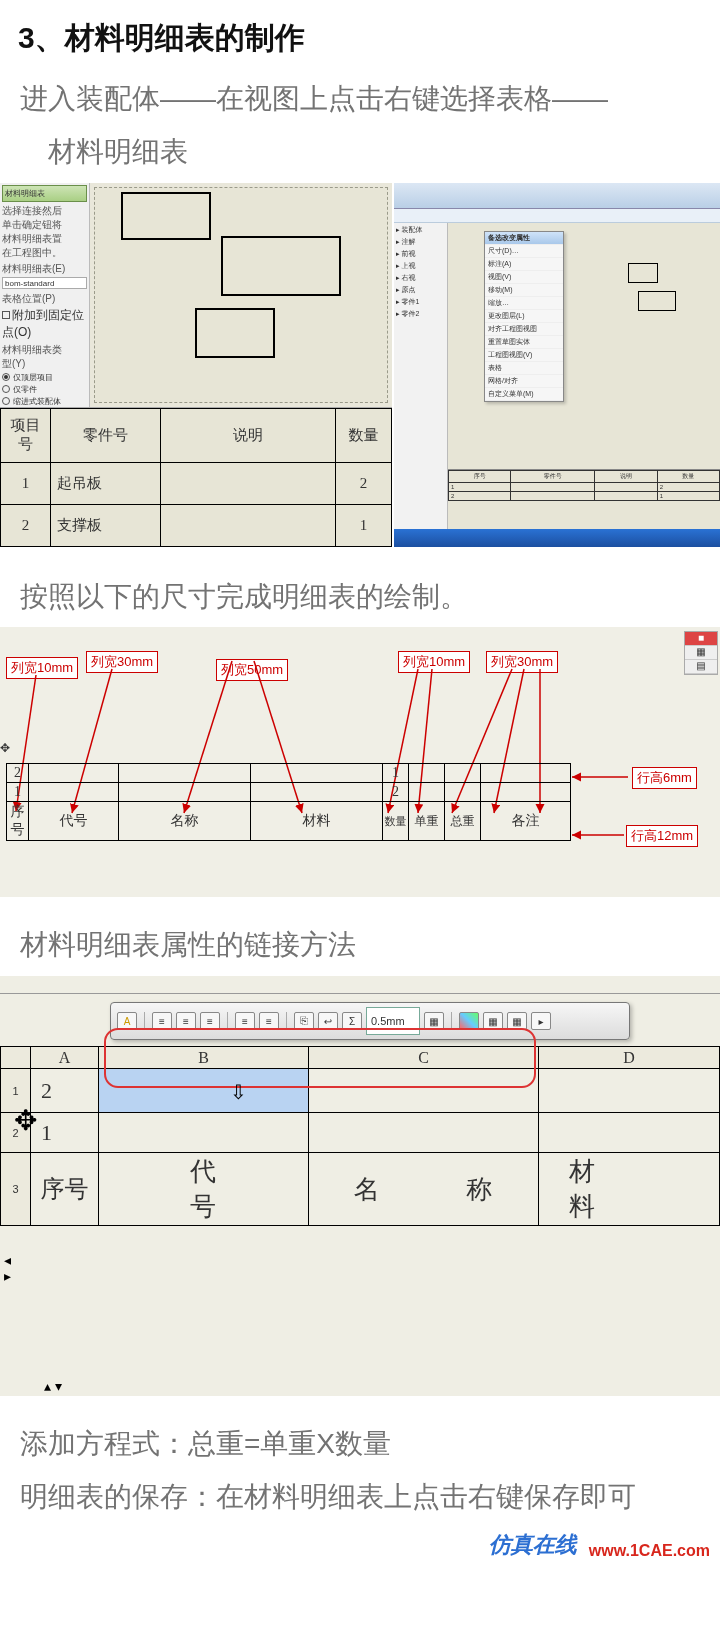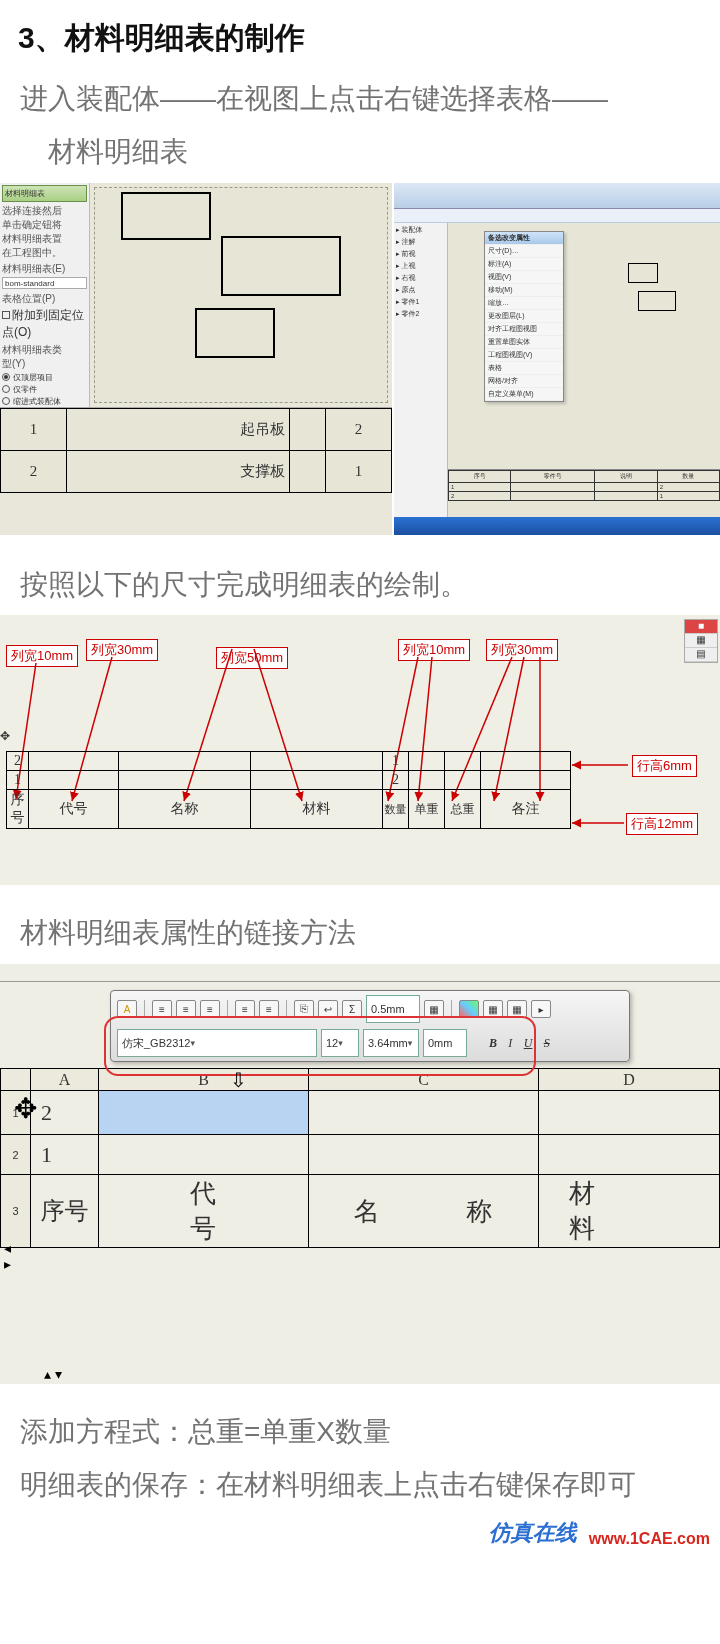--- a/index.html
+++ b/index.html
@@ -98,21 +98,21 @@
     background: #e7e5d6;
   }
   .bom th, .bom td {
     border: 1px solid #000;
     padding: 6px 4px;
     text-align: center;
     font-weight: normal;
   }
   .bom th { height: 54px; }
   .bom td { height: 42px; }
-  .bom .ln { text-align: right; padding-left: 6px; font-family:"KaiTi","SimSun",serif; }
+  .bom .ln { text-align: left; padding-left: 6px; font-family:"KaiTi","SimSun",serif; }
 
   
   .f1r-top {
     height: 26px;
     background: linear-gradient(#dce7f4,#b9cfe6);
     border-bottom: 1px solid #88a;
     font-size: 8px;
     padding: 2px 4px;
     color: #234;
   }
@@ -317,20 +317,26 @@
         <div class="sb-chk"><span class="box"></span><span>显示3所有配件</span></div>
       </div>
       <div class="canvas">
         <div class="rect" style="left:26px;top:4px;width:90px;height:48px"></div>
         <div class="rect" style="left:126px;top:48px;width:120px;height:60px"></div>
         <div class="rect" style="left:100px;top:120px;width:80px;height:50px"></div>
       </div>
     </div>
     <table class="bom">
       <tbody>
+          <tr>
+        <th style="width:50px">项目号</th>
+        <th style="width:110px">零件号</th>
+        <th>说明</th>
+        <th style="width:56px">数量</th>
+      </tr>
       <tr>
         <td>1</td>
         <td class="ln">起吊板</td>
         <td></td>
         <td>2</td>
       </tr>
       <tr>
         <td>2</td>
         <td class="ln">支撑板</td>
         <td></td>
@@ -498,31 +504,20 @@
       <div class="ico">↩</div>
       <div class="ico">Σ</div>
       <div class="inputish" style="width:54px">0.5mm</div>
       <div class="ico">▦</div>
       <div class="sepv"></div>
       <div class="ico" style="background:linear-gradient(45deg,#f66,#6cf,#6f6)">&nbsp;</div>
       <div class="ico">▦</div>
       <div class="ico">▦</div>
       <div class="ico">▸</div>
     </div>
-    <div class="f3-row2">
-      <div class="inputish fontbox dd">仿宋_GB2312</div>
-      <div class="inputish numbox1 dd">12</div>
-      <div class="inputish numbox2 dd">3.64mm</div>
-      <div class="inputish numbox3">0mm</div>
-      <div style="width:14px"></div>
-      <span class="biu" style="font-weight:bold">B</span>&nbsp;
-      <span class="biu">I</span>&nbsp;
-      <span class="biu" style="text-decoration:underline">U</span>&nbsp;
-      <span class="biu" style="text-decoration:line-through">S</span>
-    </div>
   </div>
 
   <div class="redround" style="left:104px;top:52px;width:432px;height:60px"></div>
   <div class="f3-arrow" style="left:230px;top:104px">⇩</div>
   <div class="f3-cross" style="left:14px;top:128px">✥</div>
   <div class="f3-tri" style="left:4px;top:276px">◂<br>▸</div>
   <div class="f3-tri" style="left:44px;top:402px">▴ ▾</div>
 
   <table class="f3-grid" style="margin-top:6px;">
     <tbody>

